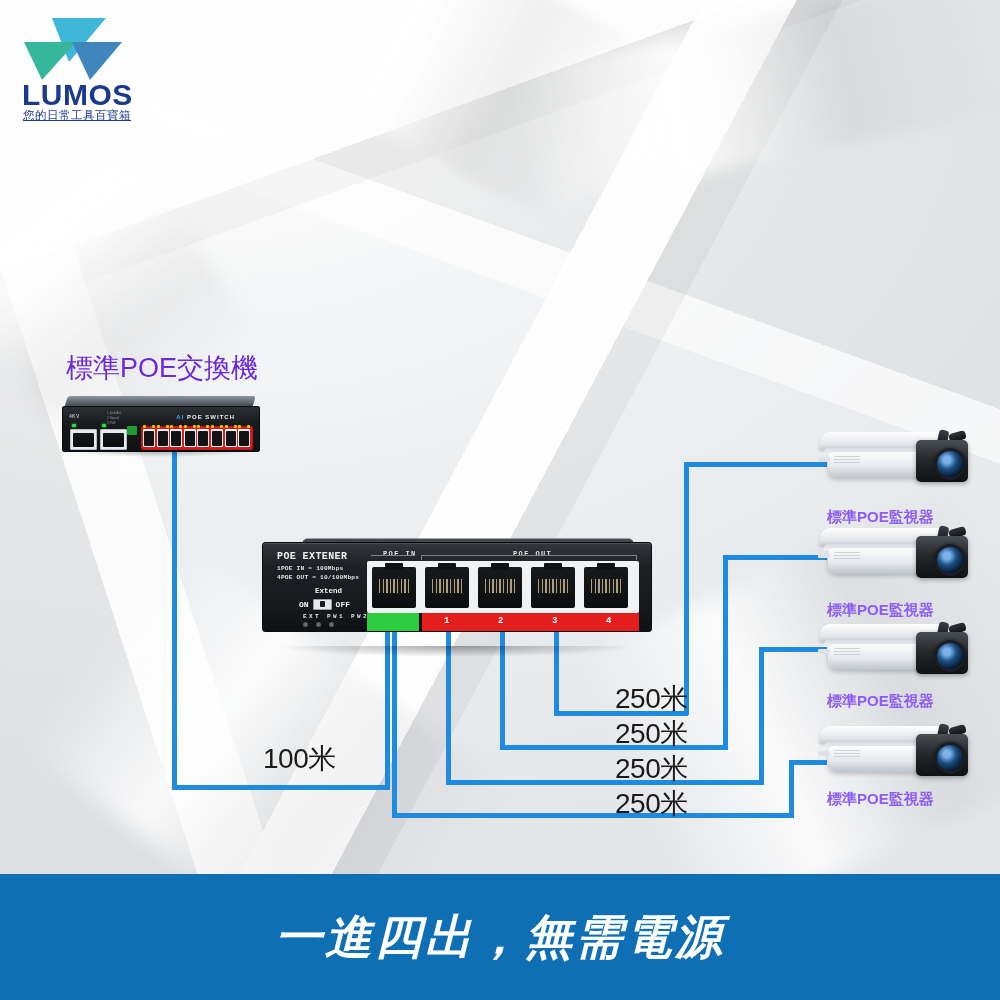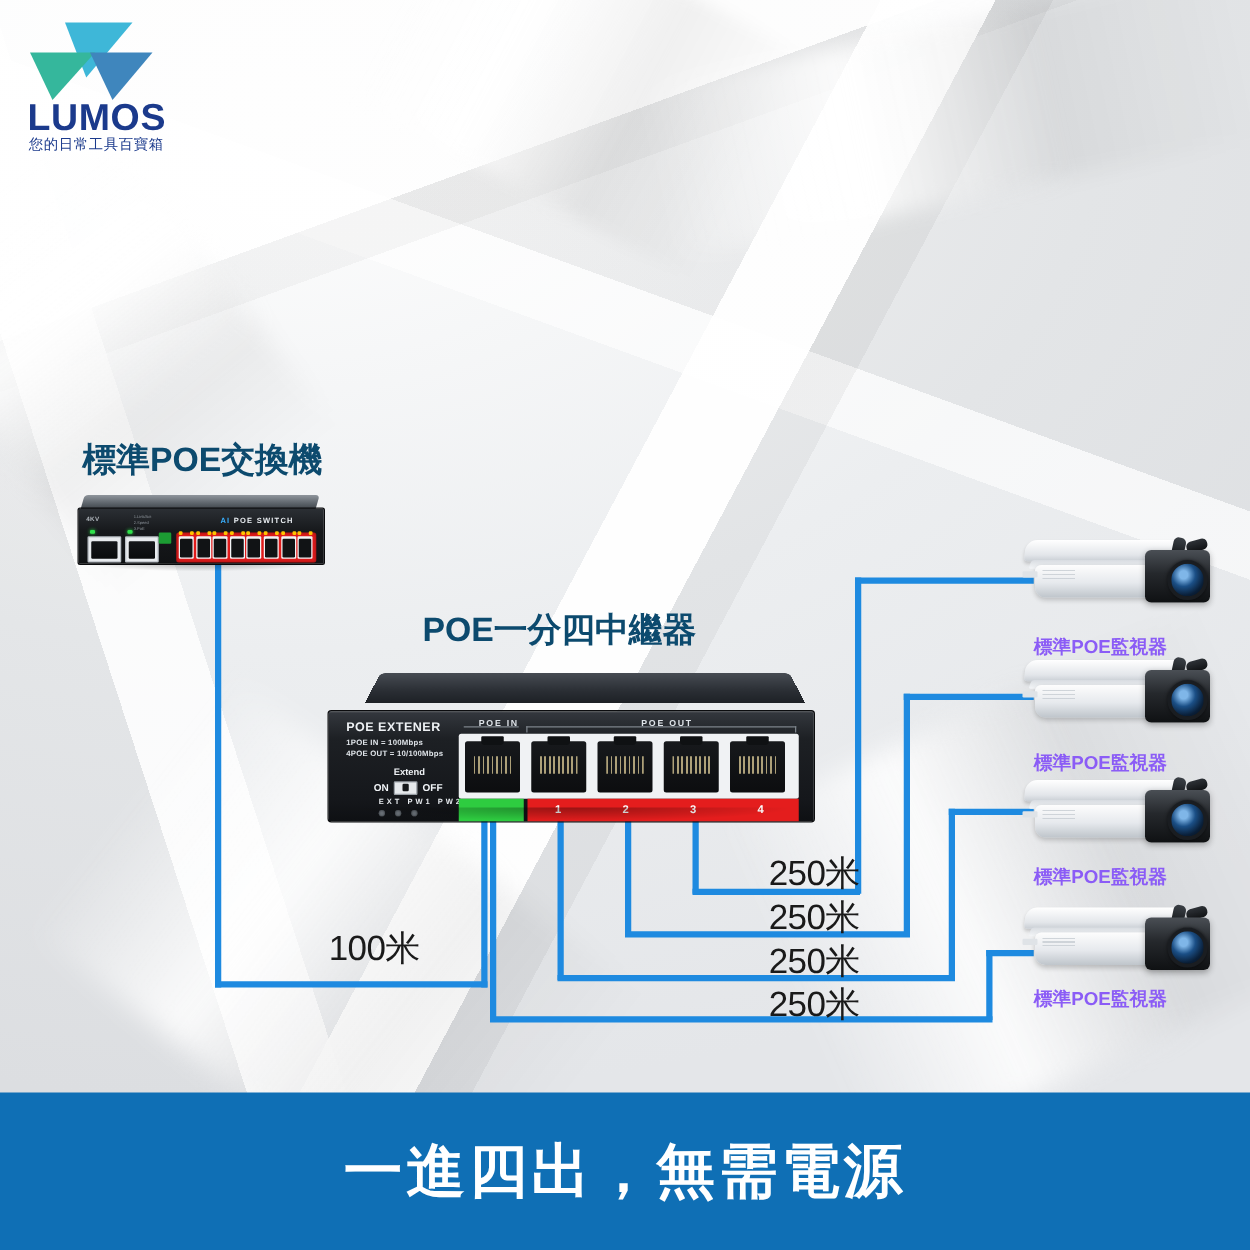--- a/index.html
+++ b/index.html
@@ -23,32 +23,32 @@
   .c1{left:300px;top:-40px;width:320px;height:200px;transform:rotate(28deg);filter:blur(6px);}
   .c2{left:520px;top:20px;width:480px;height:140px;transform:rotate(-12deg);filter:blur(8px);}
   .c3{left:60px;top:640px;width:420px;height:260px;transform:rotate(38deg);filter:blur(10px);}
   .c4{left:620px;top:560px;width:420px;height:300px;transform:rotate(-24deg);filter:blur(10px);}
   .c5{left:-60px;top:180px;width:300px;height:220px;transform:rotate(52deg);filter:blur(9px);}
 
   
   .logo{position:absolute;left:14px;top:12px;width:140px;height:108px;}
   .logo svg{display:block;}
   .logo-word{position:absolute;left:8px;top:68px;font-size:30px;font-weight:bold;color:#1b3a8c;letter-spacing:.5px;line-height:1;}
-  .logo-tag{position:absolute;left:9px;top:96px;font-size:11.5px;color:#1b3a8c;letter-spacing:.5px;white-space:nowrap;}
+  .logo-tag{position:absolute;left:9px;top:96px;font-size:11.5px;color:#1b3a8c;letter-spacing:.5px;white-space:nowrap;text-decoration:underline;}
 
   
   .title{position:absolute;left:0;right:0;top:124px;text-align:center;
          font-size:93px;font-weight:bold;color:#111;line-height:1;letter-spacing:-1px;
          text-shadow:2px 3px 3px rgba(0,0,0,.28);}
   .subtitle{position:absolute;left:0;right:0;top:248px;text-align:center;
          font-size:60px;font-weight:bold;color:#111;line-height:1;letter-spacing:-1px;
          text-shadow:2px 3px 3px rgba(0,0,0,.28);}
 
   
-  .lbl{position:absolute;font-weight:bold;color:#0c4a6e;white-space:nowrap;}
+  .lbl{position:absolute;font-weight:normal;color:#6d28d9;white-space:nowrap;}
   .lbl-switch{left:66px;top:350px;font-size:27px;}
   .lbl-ext{left:338px;top:486px;font-size:27px;}
   .cam-lbl{font-size:15px;font-weight:bold;color:#8b5cf6;white-space:nowrap;}
   .dist{position:absolute;font-size:28px;color:#1a1a1a;white-space:nowrap;letter-spacing:-.5px;}
 
   
   .cable{position:absolute;background:#1e8ae0;}
   .cable.h{height:5px;}
   .cable.v{width:5px;}
 
@@ -78,24 +78,24 @@
   .pport{width:12px;height:18px;background:#f2f4f6;border-radius:1px;position:relative;}
   .pport::after{content:"";position:absolute;left:1px;top:2px;right:1px;bottom:1px;background:#111315;border-radius:1px;}
   .pport .l1{position:absolute;left:0px;top:-4px;width:3px;height:2.5px;background:#ffc400;border-radius:1px;}
   .pport .l2{position:absolute;right:0px;top:-4px;width:3px;height:2.5px;background:#ffc400;border-radius:1px;}
 
   
   .ext{position:absolute;left:262px;top:530px;width:388px;height:128px;}
   .ext-top{position:absolute;left:30px;top:0;width:352px;height:32px;
            background:linear-gradient(180deg,#474c53,#2b2f35 60%,#1e2126);
            border-radius:4px 4px 0 0;transform:perspective(260px) rotateX(38deg);transform-origin:bottom;}
-  .ext-body{position:absolute;left:0;top:38px;width:388px;height:88px;
+  .ext-body{position:absolute;left:0;top:12px;width:388px;height:88px;
             background:linear-gradient(180deg,#34383e,#1d2024 25%,#15171b 80%,#0e1013);
             border:1px solid #0b0c0e;border-radius:3px;
-            box-shadow:inset 0 1px 0 rgba(255,255,255,.12);}
+            box-shadow:inset 0 1px 0 rgba(255,255,255,.12);font-family:Liberation Mono, monospace;}
   .ext-shadow{position:absolute;left:14px;top:116px;width:360px;height:11px;
               background:radial-gradient(ellipse at 50% 0,rgba(0,0,0,.34),rgba(0,0,0,0) 70%);}
   .ext-name{position:absolute;left:14px;top:8px;font-size:10px;font-weight:bold;color:#eef1f4;letter-spacing:.4px;}
   .ext-spec{position:absolute;left:14px;top:21px;font-size:6.2px;font-weight:bold;color:#dfe4e9;line-height:1.5;letter-spacing:.2px;}
   .ext-extend{position:absolute;left:52px;top:44px;font-size:7.5px;font-weight:bold;color:#eef1f4;}
   .ext-sw-row{position:absolute;left:36px;top:56px;display:flex;align-items:center;gap:4px;}
   .ext-on,.ext-off{font-size:8px;font-weight:bold;color:#f2f5f8;}
   .ext-toggle{width:17px;height:9px;background:#e6e9ec;border-radius:1px;position:relative;border:1px solid #9aa0a6;}
   .ext-toggle::after{content:"";position:absolute;left:6px;top:1px;width:5px;height:6px;background:#16181b;border-radius:1px;}
   .ext-leds{position:absolute;left:40px;top:70px;font-size:6px;font-weight:bold;color:#e6eaee;letter-spacing:2.4px;}
@@ -142,21 +142,21 @@
       background:linear-gradient(180deg,#3a3f45,#15181b);border-radius:4px;transform:rotate(12deg);}
   .cam .mount2{position:absolute;left:131px;top:4px;width:17px;height:9px;
       background:linear-gradient(180deg,#2d3136,#121416);border-radius:4px;transform:rotate(-16deg);}
   .cam .vent{position:absolute;left:16px;top:28px;width:26px;height:8px;
       background:repeating-linear-gradient(180deg,#c6ccd2 0 1px,transparent 1px 3px);opacity:.8;}
   .cam .jackpt{position:absolute;left:0px;top:29px;width:12px;height:5px;background:#dfe3e7;border-radius:1px;}
 
   
   .banner{position:absolute;left:0;top:874px;width:1000px;height:126px;background:#0f6fb5;}
   .banner-txt{position:absolute;left:0;right:0;top:50%;transform:translateY(-50%);
-      text-align:center;color:#fff;font-size:47px;font-weight:bold;letter-spacing:3px;}
+      text-align:center;color:#fff;font-size:47px;font-weight:bold;letter-spacing:3px;font-style:italic;}
 </style>
 </head>
 <body>
 
 <div id="stage">
 
   <div class="bg"></div>
   <div class="crease c1"></div>
   <div class="crease c2"></div>
   <div class="crease c3"></div>
@@ -168,21 +168,20 @@
       <polygon points="38,6 92,6 55,50" fill="#3eb7d8"></polygon>
       <polygon points="10,30 62,30 28,68" fill="#35b79c"></polygon>
       <polygon points="58,30 108,30 76,68" fill="#3f86bd"></polygon>
     </svg>
     <div class="logo-word">LUMOS</div>
     <div class="logo-tag">您的日常工具百寶箱</div>
   </div>
 
 
   <div class="lbl lbl-switch">標準POE交換機</div>
-  <div class="lbl lbl-ext">POE一分四中繼器</div>
 
   <div class="cable v" style="left:172px;top:452px;height:338px;"></div>
   <div class="cable h" style="left:172px;top:785px;width:218px;"></div>
   <div class="cable v" style="left:385px;top:612px;height:178px;"></div>
 
   <div class="cable v" style="left:392px;top:612px;height:205px;"></div>
   <div class="cable h" style="left:392px;top:813px;width:402px;"></div>
   <div class="cable v" style="left:789px;top:760px;height:56px;"></div>
   <div class="cable h" style="left:789px;top:760px;width:38px;"></div>
 

